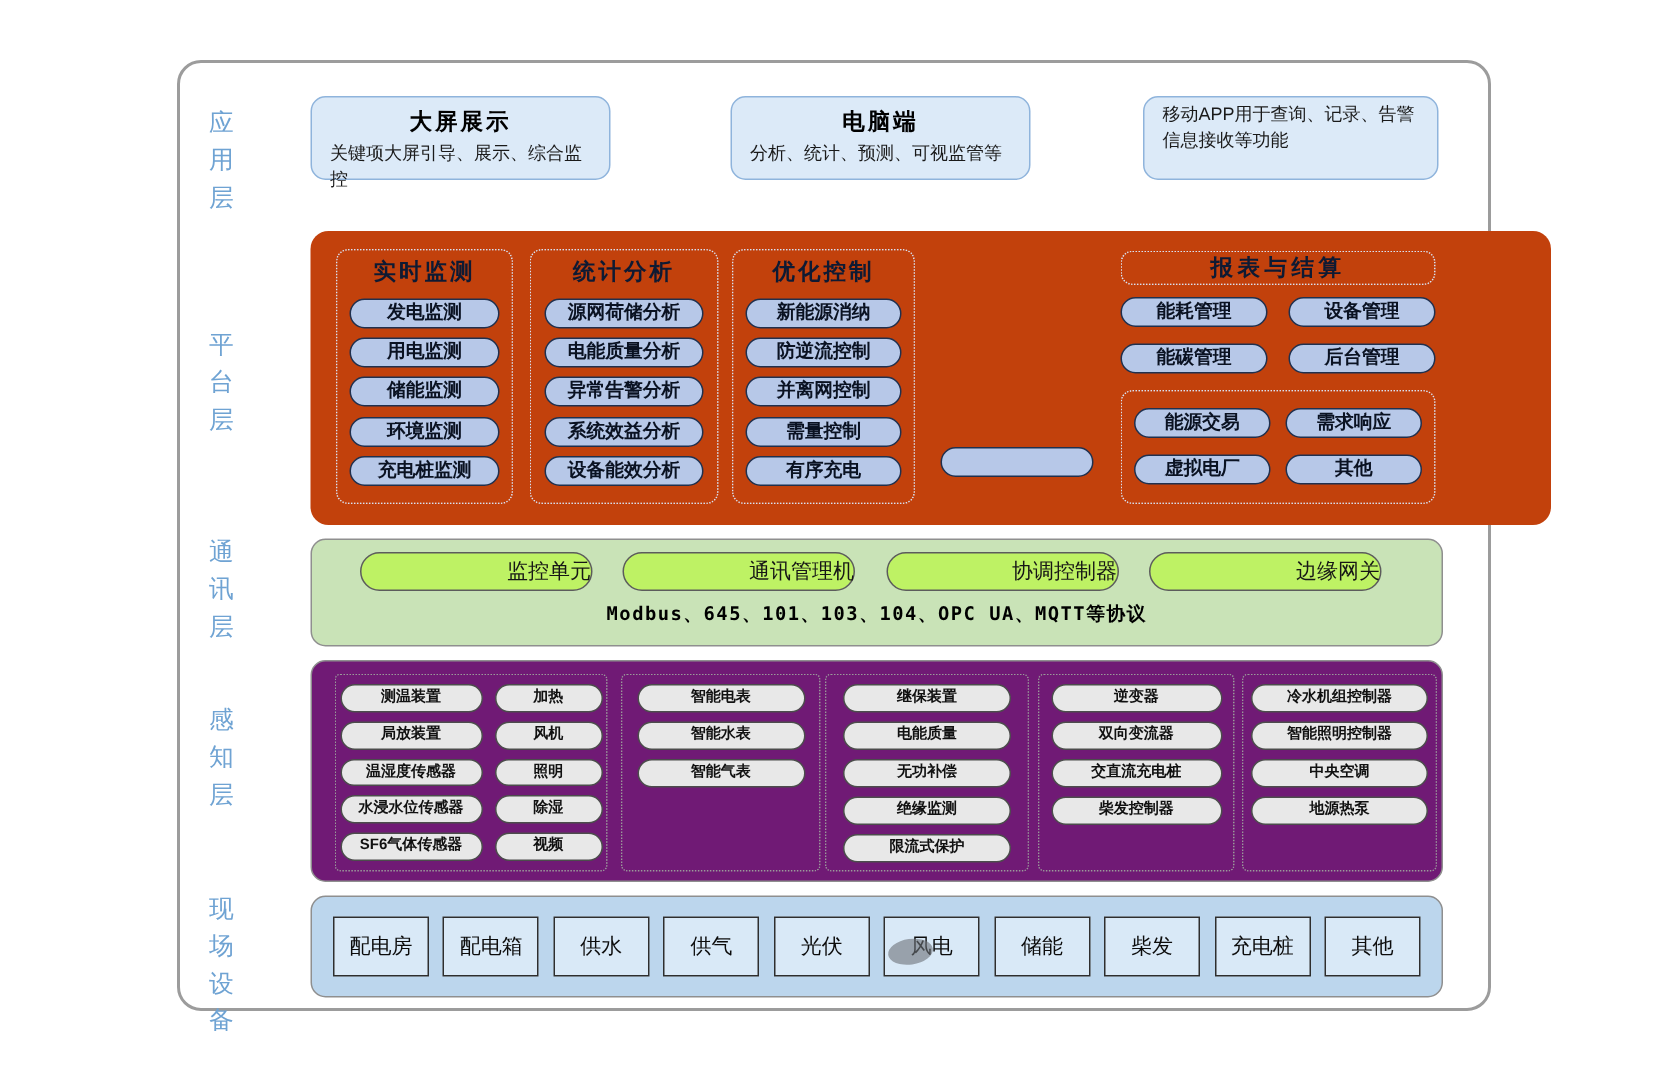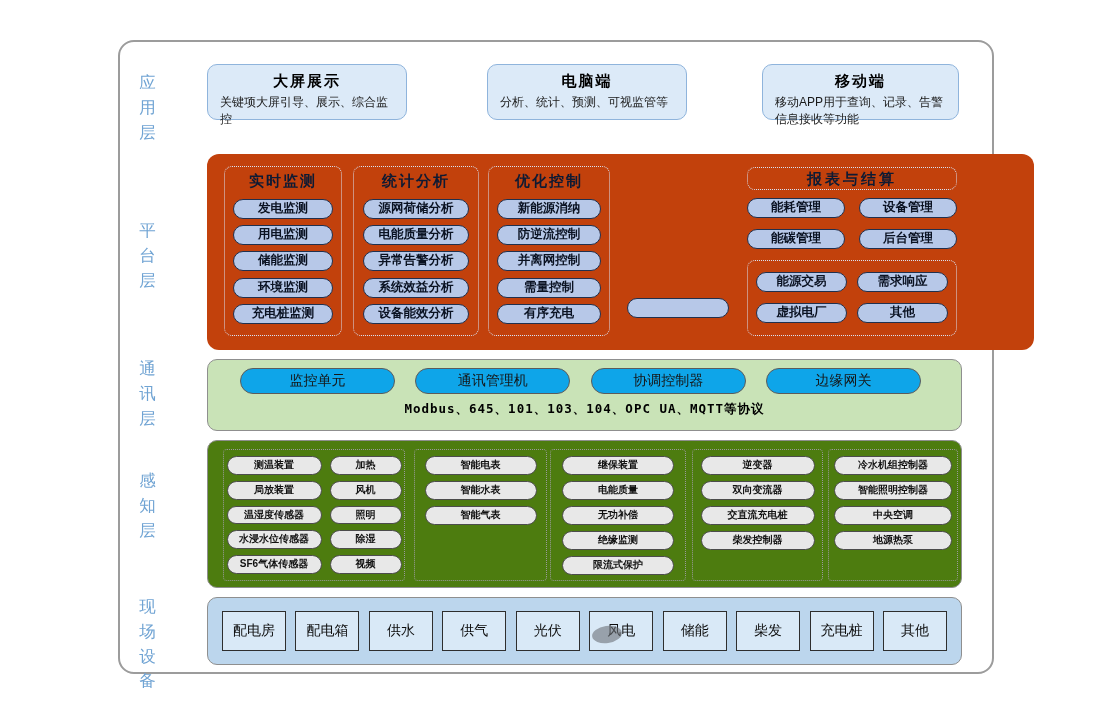--- a/index.html
+++ b/index.html
@@ -30,26 +30,26 @@
     letter-spacing:3px;box-sizing:border-box;}
   .rep-grid{position:absolute;left:540px;top:44px;width:210px;display:grid;
     grid-template-columns:1fr 1fr;gap:11px 14px;}
   .rep-grid .ppill,.rep-group .ppill{width:100%;}
   .rep-group{position:absolute;left:540px;top:106px;width:210px;height:76px;border:1px dotted #D9E2F3;
     border-radius:8px;display:grid;grid-template-columns:1fr 1fr;gap:9px 10px;padding:11px 8px;box-sizing:border-box;}
   
   .comm{position:absolute;left:87px;top:317px;width:755px;height:72px;background:#C9E3B7;
     border:1.5px solid #8f8f8f;border-radius:10px;box-sizing:border-box;}
   .comm-row{display:flex;justify-content:space-between;padding:8px 40px 0 32px;}
-  .comm-row .cpill{width:155px;height:26px;background:#0ea5e9;border:1.5px solid #5c5c5c;border-radius:13px;
-    text-align:center;line-height:23px;font-size:14px;color:#161616;box-sizing:border-box;}
+  .comm-row .cpill{width:155px;height:26px;background:#bef264;border:1.5px solid #5c5c5c;border-radius:13px;
+    text-align:right;line-height:23px;font-size:14px;color:#161616;box-sizing:border-box;}
   .comm-protocols{text-align:center;margin-top:7px;font-size:12.5px;color:#000000;font-weight:700;
     font-family:"DejaVu Sans Mono","Liberation Mono",monospace;letter-spacing:1px;}
   
-  .perception{position:absolute;left:87px;top:398px;width:755px;height:148px;background:#4d7c0f;
+  .perception{position:absolute;left:87px;top:398px;width:755px;height:148px;background:#701a75;
     border:1.5px solid #8f8f8f;border-radius:10px;box-sizing:border-box;}
   .sbox{position:absolute;top:8px;height:132px;border:1px dotted #9a9a9a;border-radius:4px;
     box-sizing:border-box;padding:6px 4px;}
   .sbox-duo{display:flex;gap:8px;justify-content:center;}
   .scol{display:flex;flex-direction:column;gap:6px;align-items:center;}
   .spill{background:#E8E8E8;border:1.2px solid #4c4c4c;border-radius:10px;height:19px;line-height:16px;
     font-size:10px;font-weight:700;color:#111;text-align:center;width:100%;box-sizing:border-box;white-space:nowrap;}
   .w95 .spill{width:95px}.w72 .spill{width:72px}.w112 .spill{width:112px}
   .w118 .spill{width:118px}.w114 .spill{width:114px}
   
@@ -78,21 +78,20 @@
 
     <div class="app-box" style="left:87px;width:200px">
       <div class="app-title">大屏展示</div>
       <div class="app-desc">关键项大屏引导、展示、综合监控</div>
     </div>
     <div class="app-box" style="left:367px;width:200px">
       <div class="app-title">电脑端</div>
       <div class="app-desc">分析、统计、预测、可视监管等</div>
     </div>
     <div class="app-box" style="left:642px;width:197px">
-      <div class="app-title">移动端</div>
       <div class="app-desc">移动APP用于查询、记录、告警信息接收等功能</div>
     </div>
 
     <div class="platform">
       <div class="pcol" style="left:17px;width:118px">
         <div class="pcol-title">实时监测</div>
         <div class="plist">
             <div class="ppill">发电监测</div>
             <div class="ppill">用电监测</div>
             <div class="ppill">储能监测</div>

